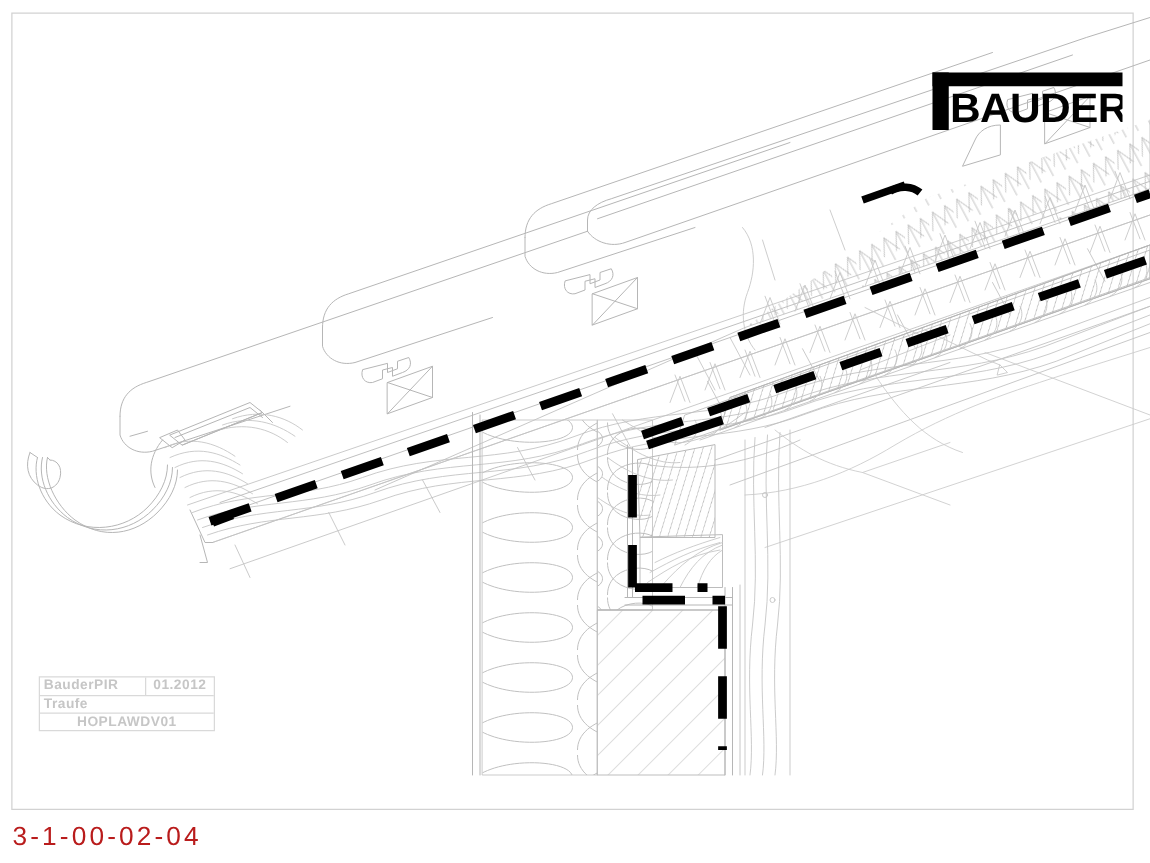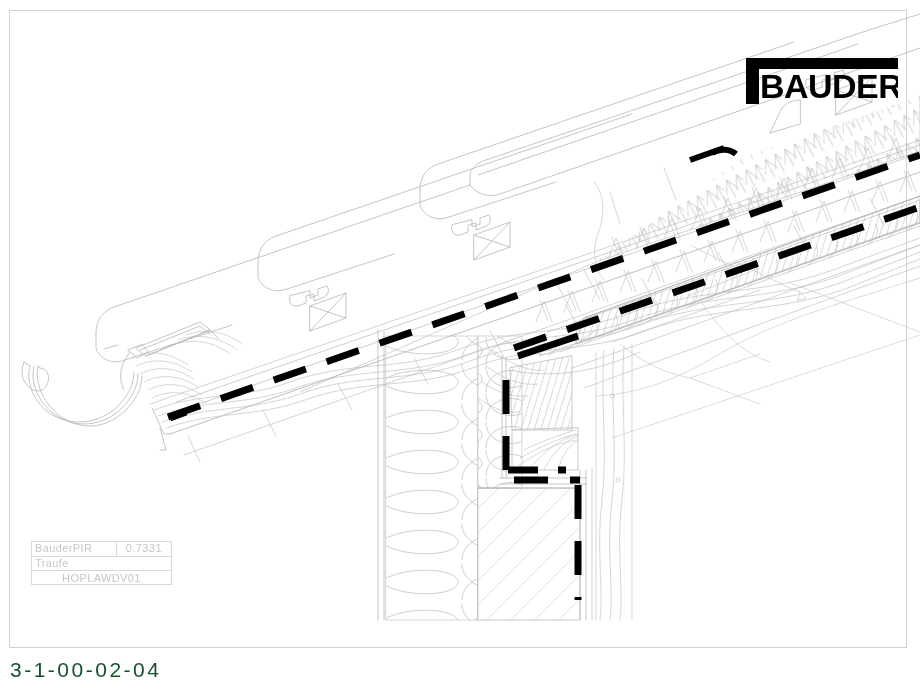--- a/index.html
+++ b/index.html
@@ -43,36 +43,37 @@
     position:absolute;left:31px;top:541px;width:141px;height:44px;
     border:1px solid #d9d9d9;
     box-sizing:border-box;
     font-size:11px;
     color:#c6c6c6;
     letter-spacing:0.4px;
   }
   #titleblock .tbrow{
     display:flex;height:14.6px;box-sizing:border-box;
     border-bottom:1px solid #d9d9d9;
+    font-weight:bold;
   }
   #titleblock .tbrow:last-child{border-bottom:none;}
   #titleblock .cell{
     box-sizing:border-box;padding:0 3px;
     display:flex;align-items:center;
     white-space:nowrap;overflow:hidden;
     line-height:1;
   }
   #titleblock .c-product{width:86px;border-right:1px solid #d9d9d9;}
   #titleblock .c-date{width:55px;justify-content:center;}
   #titleblock .c-detail{width:141px;}
   #titleblock .c-code{width:141px;justify-content:center;}
   
   #sheet-number{
     position:absolute;left:10px;top:659px;
-    font-size:21px;color:#14532d;letter-spacing:2.5px;
+    font-size:21px;color:#b91c1c;letter-spacing:2.5px;
     line-height:1;white-space:nowrap;
   }
 </style>
 </head>
 <body>
 
 <div id="sheet">
 
   <div id="frame"></div>
 
@@ -392,21 +393,21 @@
     <div class="wordmark">
       <svg viewBox="0 0 138 36" width="138" height="36" xmlns="http://www.w3.org/2000/svg">
         <text x="0" y="30" font-family="Liberation Sans, sans-serif" font-size="33" font-weight="bold" letter-spacing="-0.5" transform="scale(1.03,1)" fill="#000000">BAUDER</text>
       </svg>
     </div>
   </div>
 
   <div id="titleblock">
     <div class="tbrow">
       <div class="cell c-product">BauderPIR</div>
-      <div class="cell c-date">0.7331</div>
+      <div class="cell c-date">01.2012</div>
     </div>
     <div class="tbrow">
       <div class="cell c-detail">Traufe</div>
     </div>
     <div class="tbrow">
       <div class="cell c-code">HOPLAWDV01</div>
     </div>
   </div>
 
   <div id="sheet-number">3-1-00-02-04</div>

